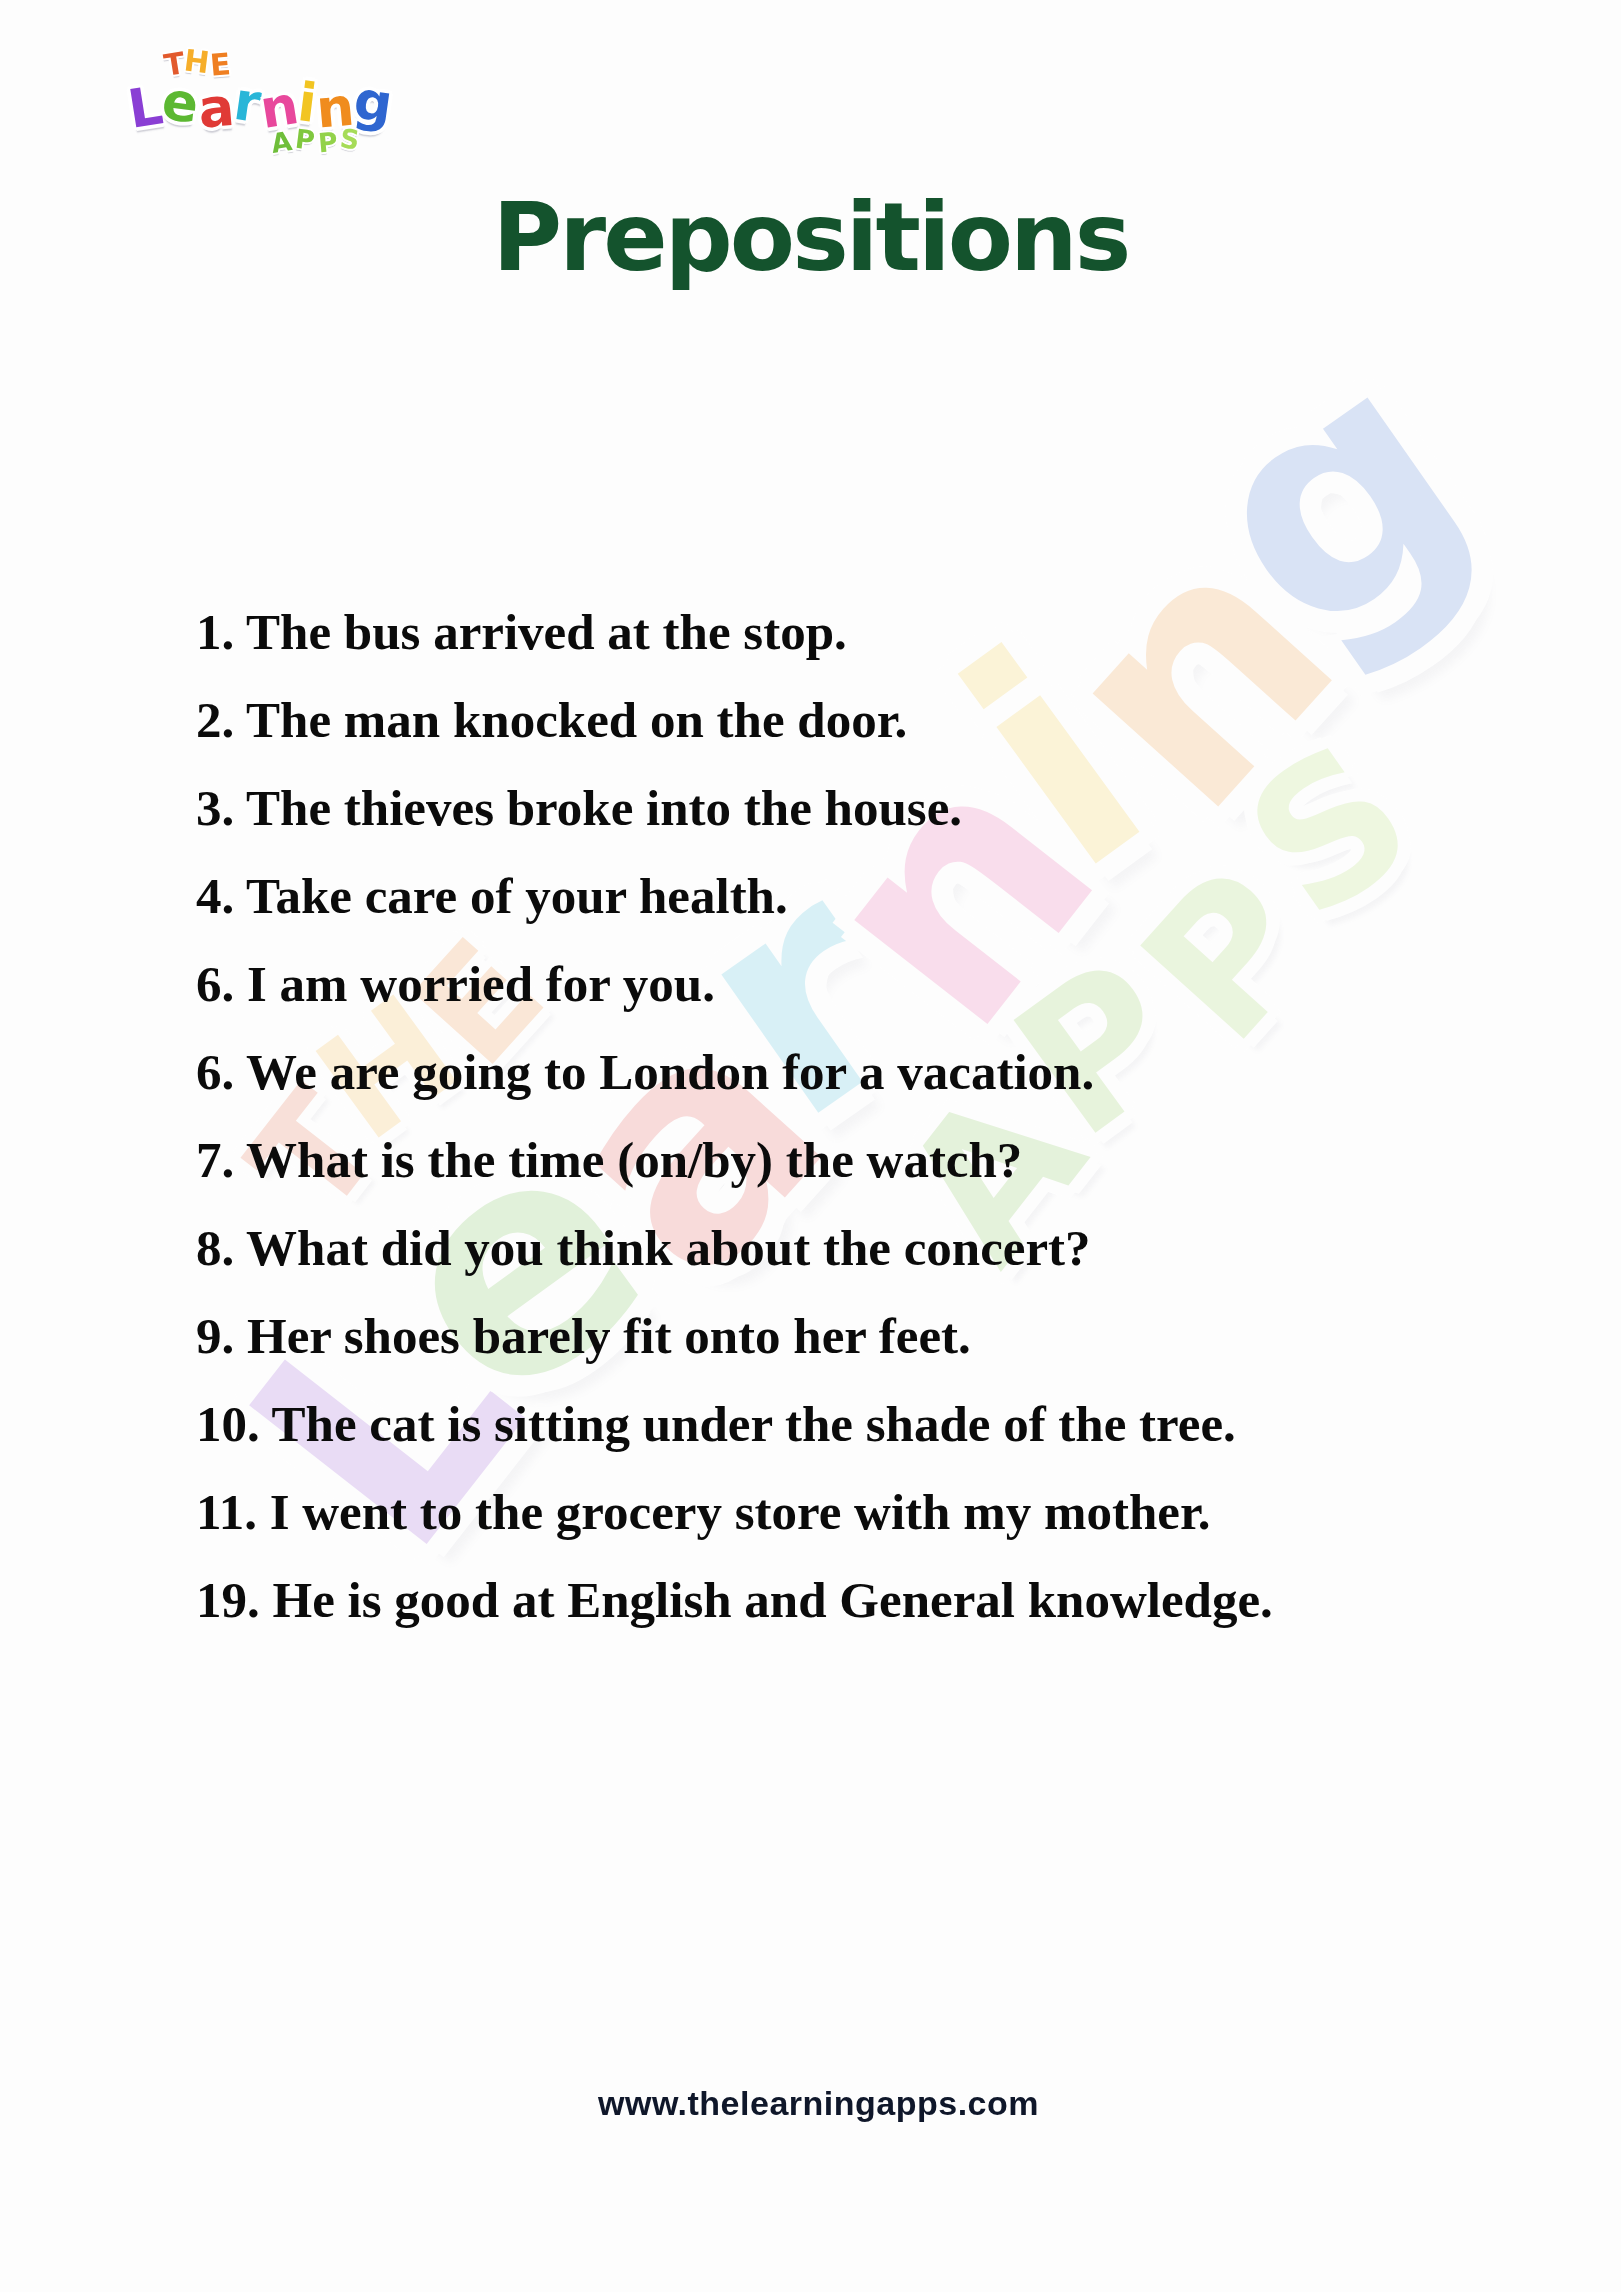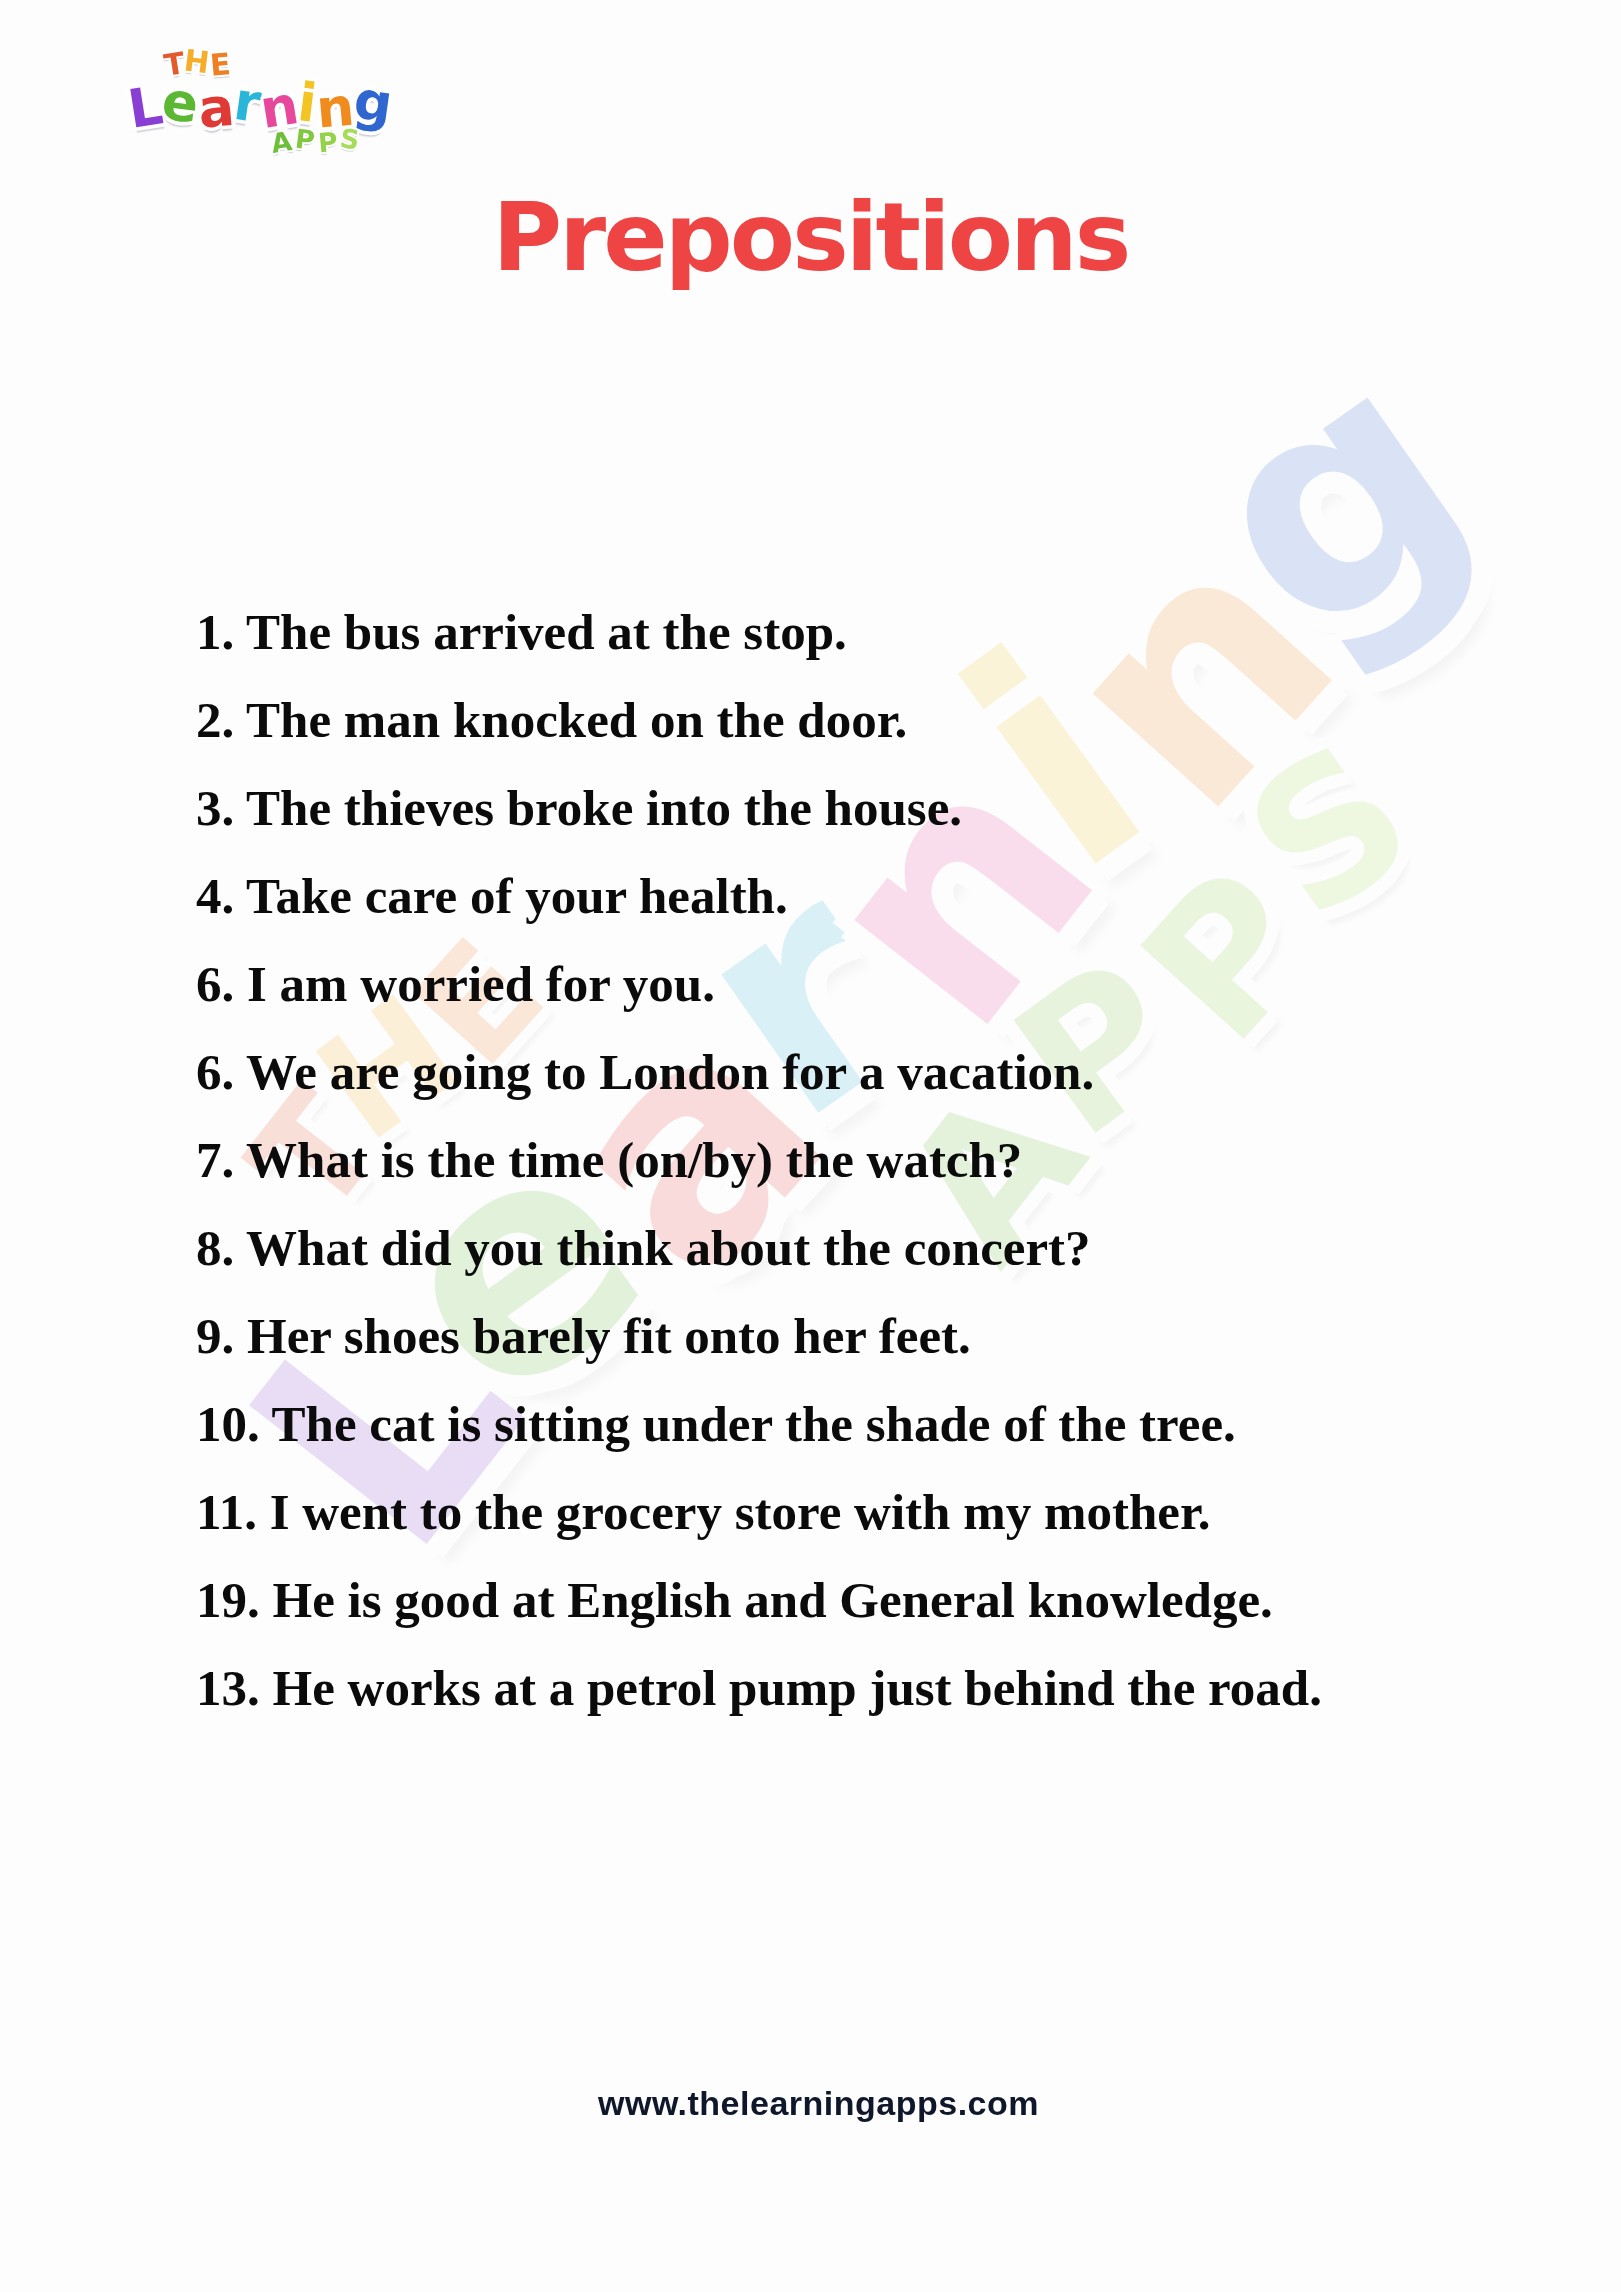--- a/index.html
+++ b/index.html
@@ -50,21 +50,21 @@
   .wm-the      { position: relative; left: -372px; font-size: 147px; }
   .wm-learning { position: relative; margin-top: -29px; font-size: 309px; }
   .wm-apps     { position: relative; left: 245px; margin-top: -54px; font-size: 191px; letter-spacing: 0.10em; }
 
   
   .title {
     position: absolute; top: 182px; left: 0; width: 100%;
     margin: 0; text-align: center;
     font-family: "DejaVu Sans", sans-serif;
     font-weight: bold; font-size: 95px; letter-spacing: -2.9px;
-    color: #ef4444;
+    color: #14532d;
   }
   .question {
     position: absolute; top: 365px; left: 196px; width: 1137px;
     margin: 0;
     font-size: 51px; line-height: 1.38;
   }
   .sentences { position: absolute; top: 588px; left: 196px; width: 1392px; font-weight: bold; }
   .sentence  { font-size: 51px; line-height: 88px; white-space: nowrap; }
 
   .footer {
@@ -102,19 +102,18 @@
     <div class="sentence">3. The thieves broke into the house.</div>
     <div class="sentence">4. Take care of your health.</div>
     <div class="sentence">6. I am worried for you.</div>
     <div class="sentence">6. We are going to London for a vacation.</div>
     <div class="sentence">7. What is the time (on/by) the watch?</div>
     <div class="sentence">8. What did you think about the concert?</div>
     <div class="sentence">9. Her shoes barely fit onto her feet.</div>
     <div class="sentence">10. The cat is sitting under the shade of the tree.</div>
     <div class="sentence">11. I went to the grocery store with my mother.</div>
     <div class="sentence">19. He is good at English and General knowledge.</div>
-    <div class="sentence">13. He works at a petrol pump just behind the road.</div>
   </div>
 
   <div class="footer">www.thelearningapps.com</div>
 
 </div>
 
 
 </body></html>

